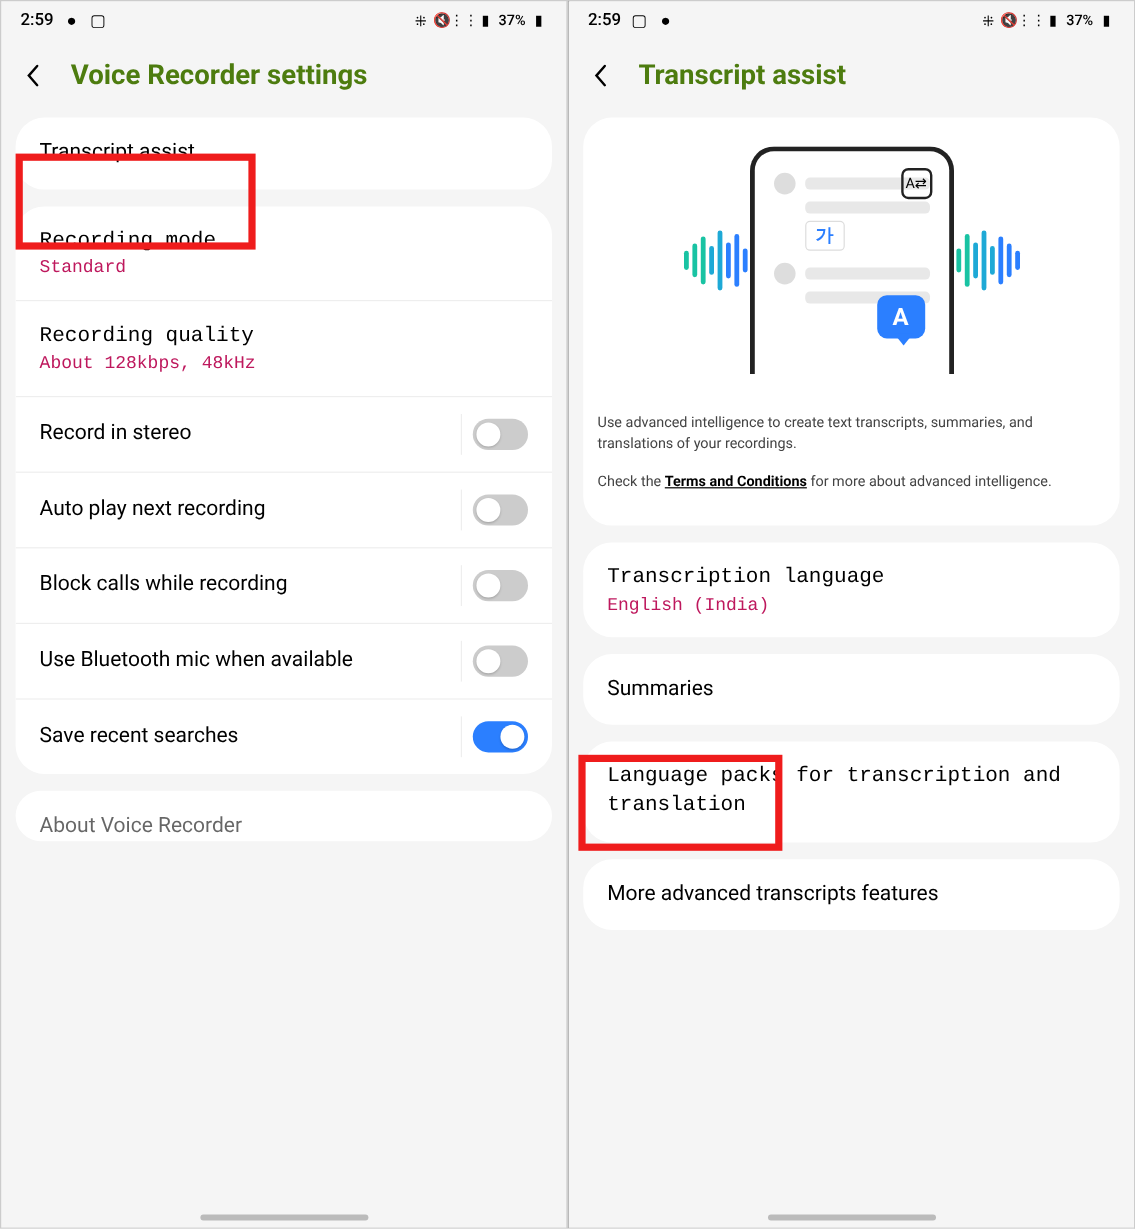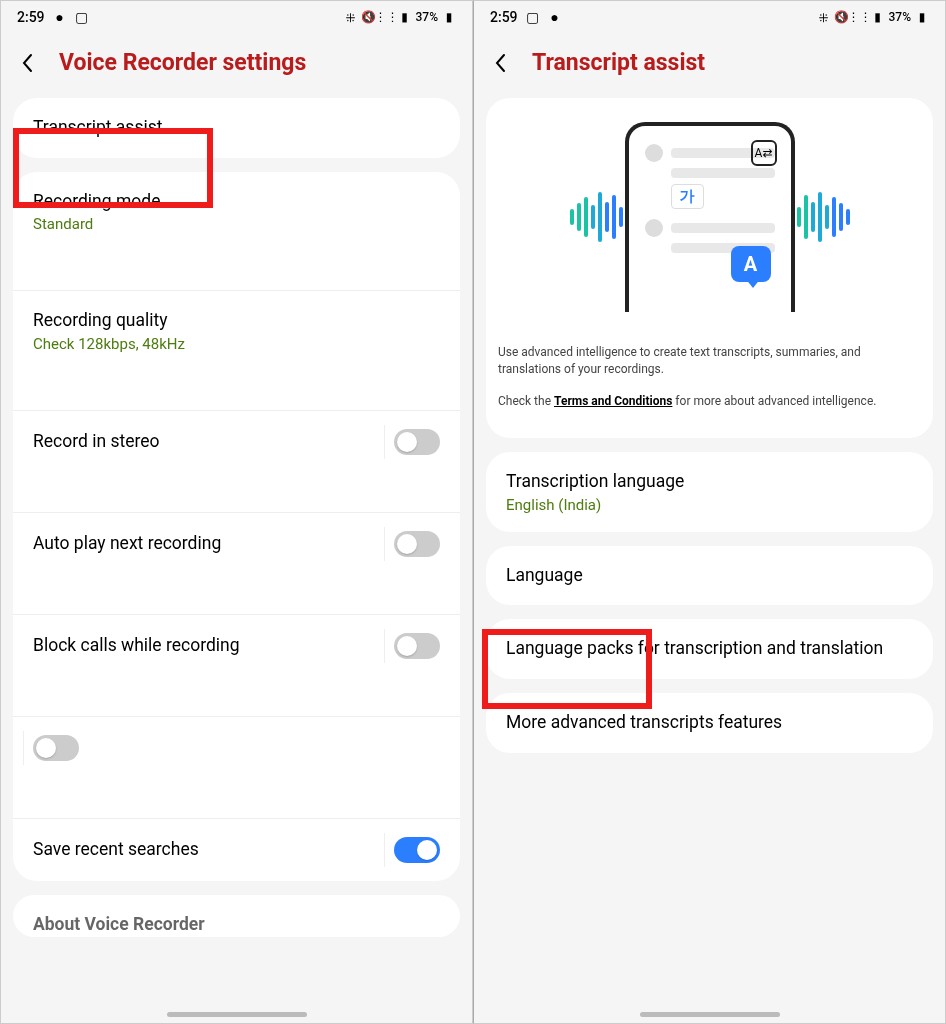--- a/index.html
+++ b/index.html
@@ -11,29 +11,29 @@
   
   .statusbar { display: flex; justify-content: space-between; align-items: center; padding: 8px 16px 6px; font-size: 14px; font-weight: 500; color: #000; }
   .statusbar .left { display: flex; align-items: center; gap: 8px; }
   .statusbar .right { display: flex; align-items: center; gap: 4px; font-size: 12px; }
   .sb-icon { width: 14px; height: 14px; display: inline-flex; align-items: center; justify-content: center; }
   
   
   .header { display: flex; align-items: center; gap: 20px; padding: 18px 20px 22px; }
   .back { width: 18px; height: 18px; display: flex; align-items: center; }
   .back svg { width: 12px; height: 20px; }
-  .title { font-size: 23px; font-weight: 700; color: #b91c1c; }
+  .title { font-size: 23px; font-weight: 700; color: #4d7c0f; }
   
   
   .card { background: #fff; border-radius: 24px; margin: 0 12px 14px; overflow: hidden; }
   .row { padding: 18px 20px; display: flex; align-items: center; justify-content: space-between; }
-  .row + .row { border-top: 1px solid #eee; margin-top: 39px; }
-  .row-main { display: flex; flex-direction: column; gap: 2px; }
+  .row + .row { border-top: 1px solid #eee; }
+  .row-main { display: flex; flex-direction: column; gap: 2px; font-family: Liberation Mono, monospace; }
   .row-label { font-size: 17.5px; color: #000; line-height: 1.35; }
-  .row-sub { font-size: 15px; color: #4d7c0f; }
+  .row-sub { font-size: 15px; color: #be185d; }
   
   
   .toggle { width: 46px; height: 26px; border-radius: 20px; background: #ccc; position: relative; flex-shrink: 0; }
   .toggle::after { content: ""; position: absolute; width: 20px; height: 20px; border-radius: 50%; background: #fff; top: 3px; left: 3px; box-shadow: 0 1px 2px rgba(0,0,0,.2); }
   .toggle.on { background: #2b7fff; }
   .toggle.on::after { left: auto; right: 3px; }
   .toggle .sep { position:absolute; left:-10px; top:-4px; bottom:-4px; width:1px; background:#eee; }
   
   .section-label { font-size: 14px; color: #888; padding: 6px 32px 6px; }
   
@@ -90,21 +90,21 @@
     <div class="card">
       <div class="row">
         <div class="row-main">
           <span class="row-label">Recording mode</span>
           <span class="row-sub">Standard</span>
         </div>
       </div>
       <div class="row">
         <div class="row-main">
           <span class="row-label">Recording quality</span>
-          <span class="row-sub">Check 128kbps, 48kHz</span>
+          <span class="row-sub">About 128kbps, 48kHz</span>
         </div>
       </div>
       <div class="row">
         <span class="row-label">Record in stereo</span>
         <div class="toggle">
             <span class="sep"></span>
           </div>
       </div>
       <div class="row">
         <span class="row-label">Auto play next recording</span>
@@ -112,34 +112,35 @@
             <span class="sep"></span>
           </div>
       </div>
       <div class="row">
         <span class="row-label">Block calls while recording</span>
         <div class="toggle">
             <span class="sep"></span>
           </div>
       </div>
       <div class="row">
+        <span class="row-label">Use Bluetooth mic when available</span>
         <div class="toggle">
             <span class="sep"></span>
           </div>
       </div>
       <div class="row">
         <span class="row-label">Save recent searches</span>
         <div class="toggle on">
             <span class="sep"></span>
           </div>
       </div>
     </div>
 
 
-    <div class="card" style="margin-bottom:12px;font-weight:bold;">
+    <div class="card" style="margin-bottom:12px;">
       <div class="row" style="padding-bottom:0;">
         <span class="row-label" style="opacity:.6;">About Voice Recorder</span>
       </div>
     </div>
 
     <div class="hl" style="top:127px; left:12px; width:200px; height:80px;"></div>
     <div class="navpill"></div>
   </div>
 
   <div class="phone">
@@ -218,21 +219,21 @@
       <div class="row">
         <div class="row-main">
           <span class="row-label">Transcription language</span>
           <span class="row-sub">English (India)</span>
         </div>
       </div>
     </div>
 
     <div class="card">
       <div class="row">
-        <span class="row-label">Language</span>
+        <span class="row-label">Summaries</span>
       </div>
     </div>
 
     <div class="card">
       <div class="row">
         <div class="row-main">
           <span class="row-label">Language packs for transcription and translation</span>
         </div>
       </div>
     </div>

